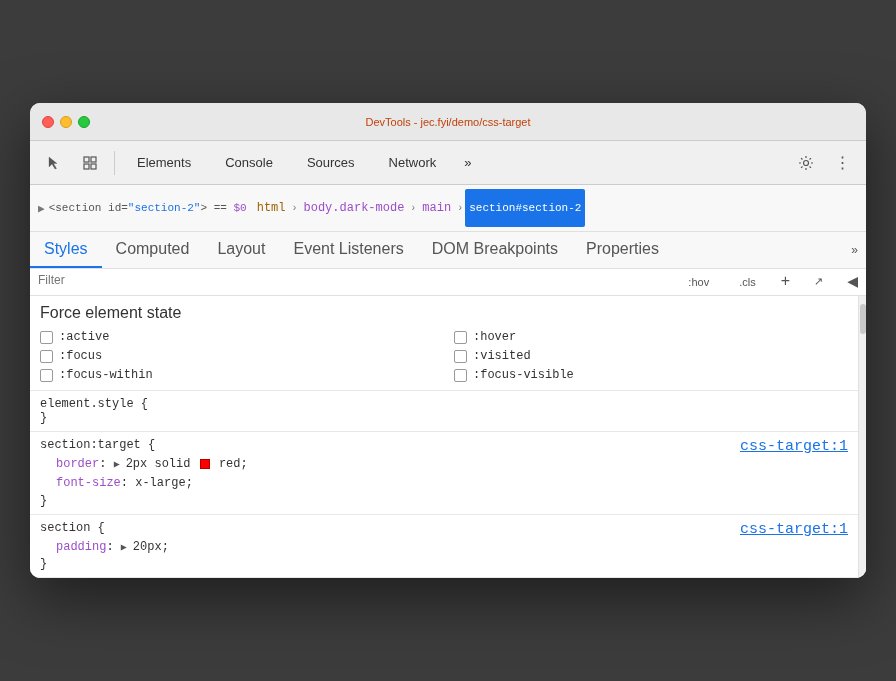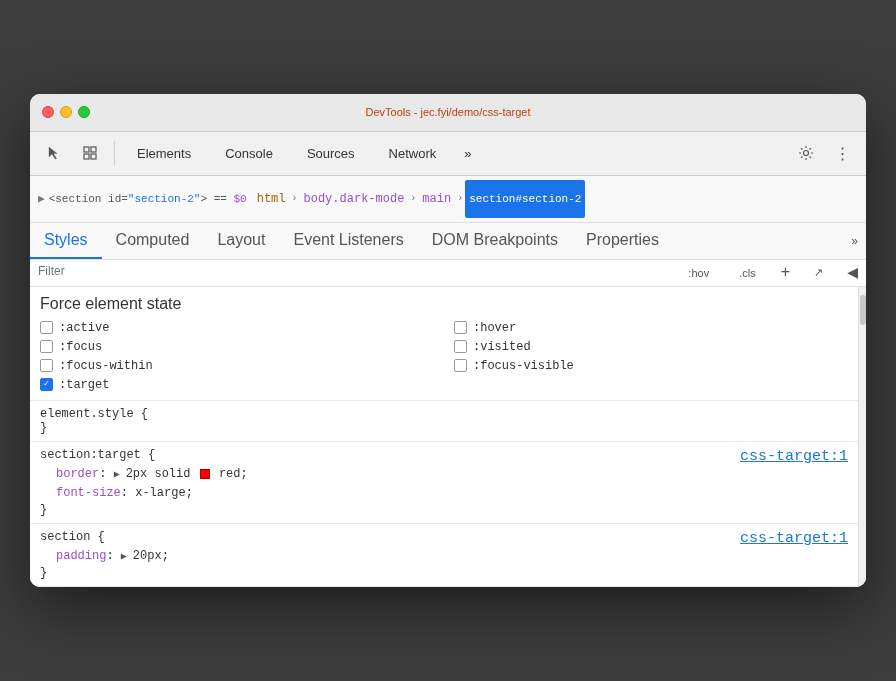--- a/index.html
+++ b/index.html
@@ -405,24 +405,20 @@
                   <span>:active</span>
                 </div>
                 <div class="force-state-item">
                   <div class="checkbox"></div>
                   <span>:focus</span>
                 </div>
                 <div class="force-state-item">
                   <div class="checkbox"></div>
                   <span>:focus-within</span>
                 </div>
-                <div class="force-state-item">
-                  <div class="checkbox checked"></div>
-                  <span>:target</span>
-                </div>
               </div>
 
               <div style="display:flex; flex-direction:column; gap:5px;">
                 <div class="force-state-item">
                   <div class="checkbox"></div>
                   <span>:hover</span>
                 </div>
                 <div class="force-state-item">
                   <div class="checkbox"></div>
                   <span>:visited</span>

